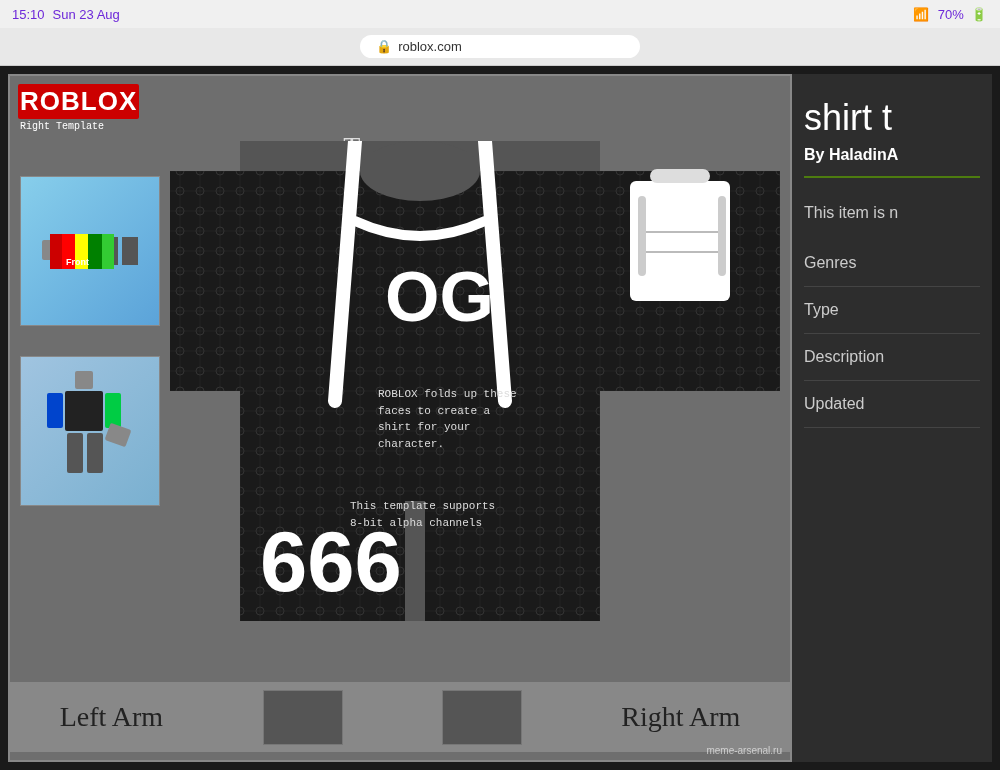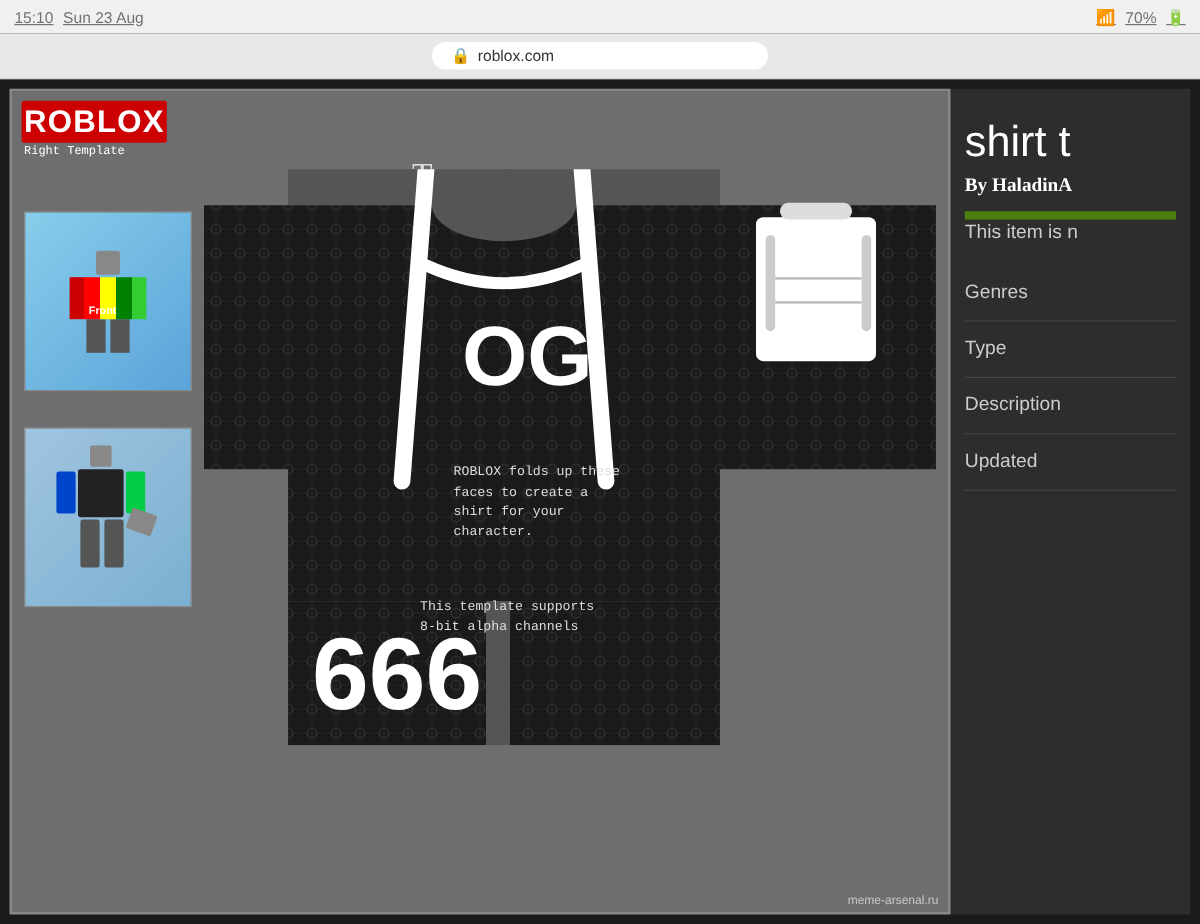--- a/index.html
+++ b/index.html
@@ -15,22 +15,21 @@
     
     .status-bar {
       height: 28px;
       background: #f0f0f0;
       display: flex;
       align-items: center;
       justify-content: space-between;
       padding: 0 12px;
       font-size: 13px;
       font-weight: 500;
-      color: #737373;
-      text-decoration: underline;
+      color: #6d28d9;
     }
     .status-bar-left { display: flex; align-items: center; gap: 8px; }
     .status-bar-right { display: flex; align-items: center; gap: 8px; }
 
     
     .browser-bar {
       height: 38px;
       background: #e8e8e8;
       display: flex;
       align-items: center;
@@ -189,24 +188,23 @@
       color: white;
       line-height: 1.1;
       margin-bottom: 8px;
       overflow: hidden;
       margin-top: 12px;
     }
 
     .item-by {
       font-size: 16px;
       color: #aaa;
-      margin-bottom: 0;
+      margin-bottom: 24px;
       padding-bottom: 12px;
-      border-bottom: 7px solid #4d7c0f;
-      font-family: Liberation Serif, serif;
+      border-bottom: 2px solid #4d7c0f;
     }
     .item-by span {
       font-weight: 700;
       color: white;
     }
 
     .item-note {
       font-size: 16px;
       color: #ccc;
       margin-bottom: 16px;
@@ -216,21 +214,21 @@
     .detail-row {
       padding: 14px 0;
       border-bottom: 1px solid #444;
       font-size: 16px;
       color: #ccc;
     }
 
     
     .char-figure {
       display: flex;
-      flex-direction: column;
+      flex-direction: row;
       align-items: center;
     }
     .char-head {
       width: 20px;
       height: 20px;
       background: #888;
       border-radius: 2px;
       margin-bottom: 2px;
     }
     .char-torso-colored {
@@ -402,20 +400,27 @@
         faces to create a<br>
         shirt for your<br>
         character.
       </div>
 
       <div class="template-text-2">
         This template supports<br>
         8-bit alpha channels
       </div>
 
+      <div class="bottom-labels">
+        <span class="arm-label">Left Arm</span>
+
+        <div style="width:80px;height:55px;background:#555;border:1px solid #777;"></div>
+        <div style="width:80px;height:55px;background:#555;border:1px solid #777;"></div>
+        <span class="arm-label">Right Arm</span>
+      </div>
 
       <div class="watermark">meme-arsenal.ru</div>
 
     </div>
   </div>
 
   <div class="right-panel">
     <div class="item-title">
       <span>shirt t</span>
     </div>

